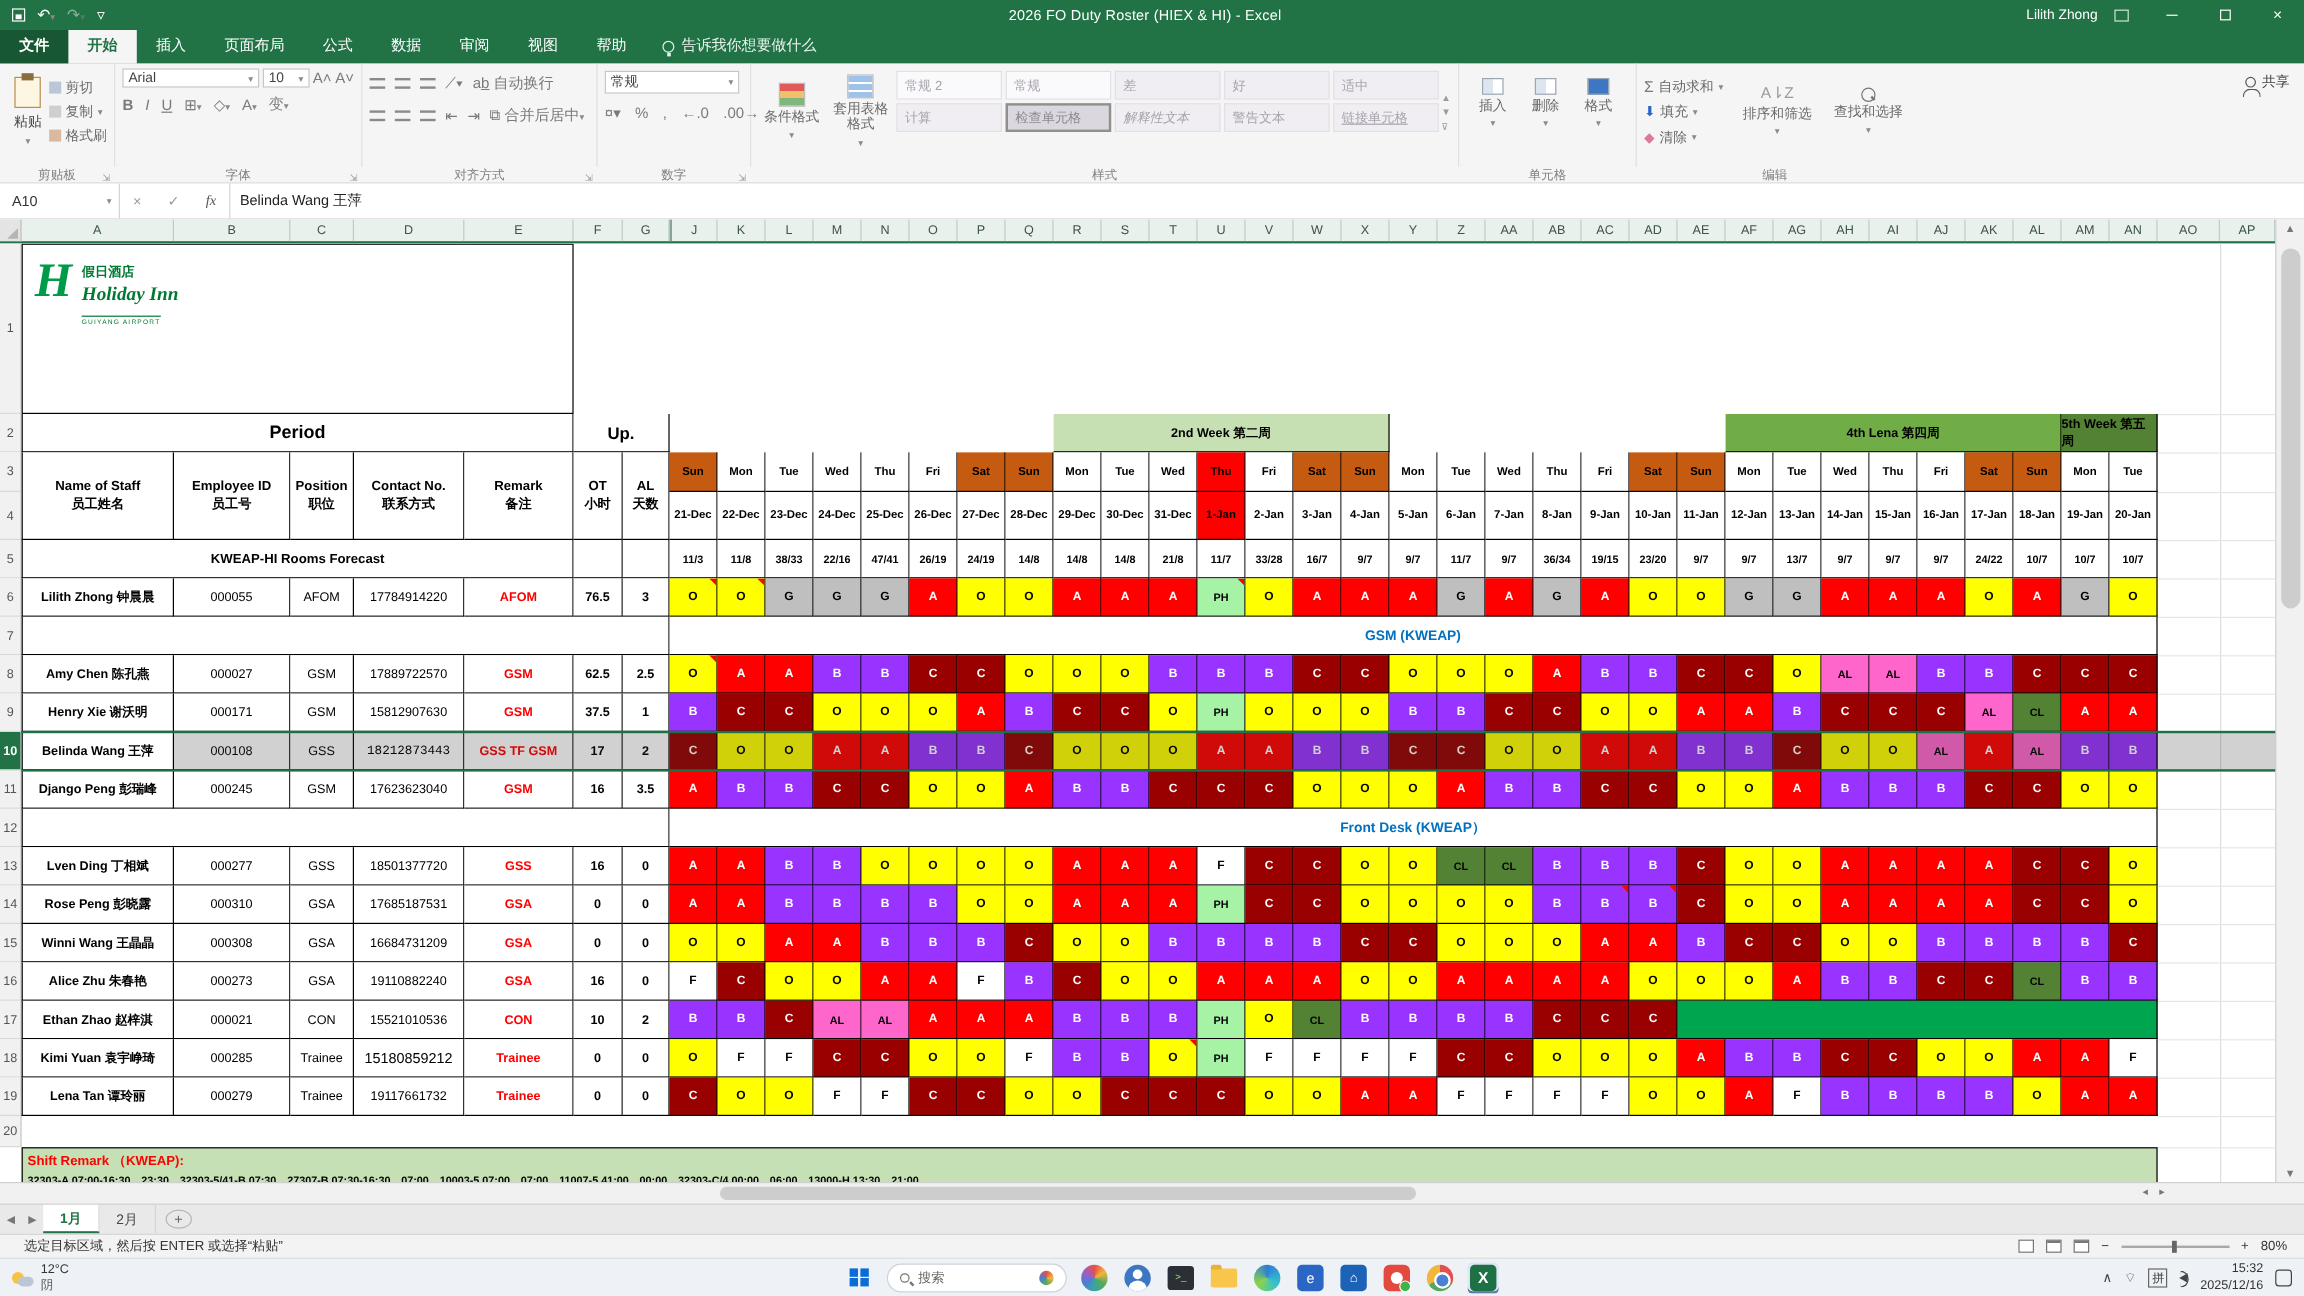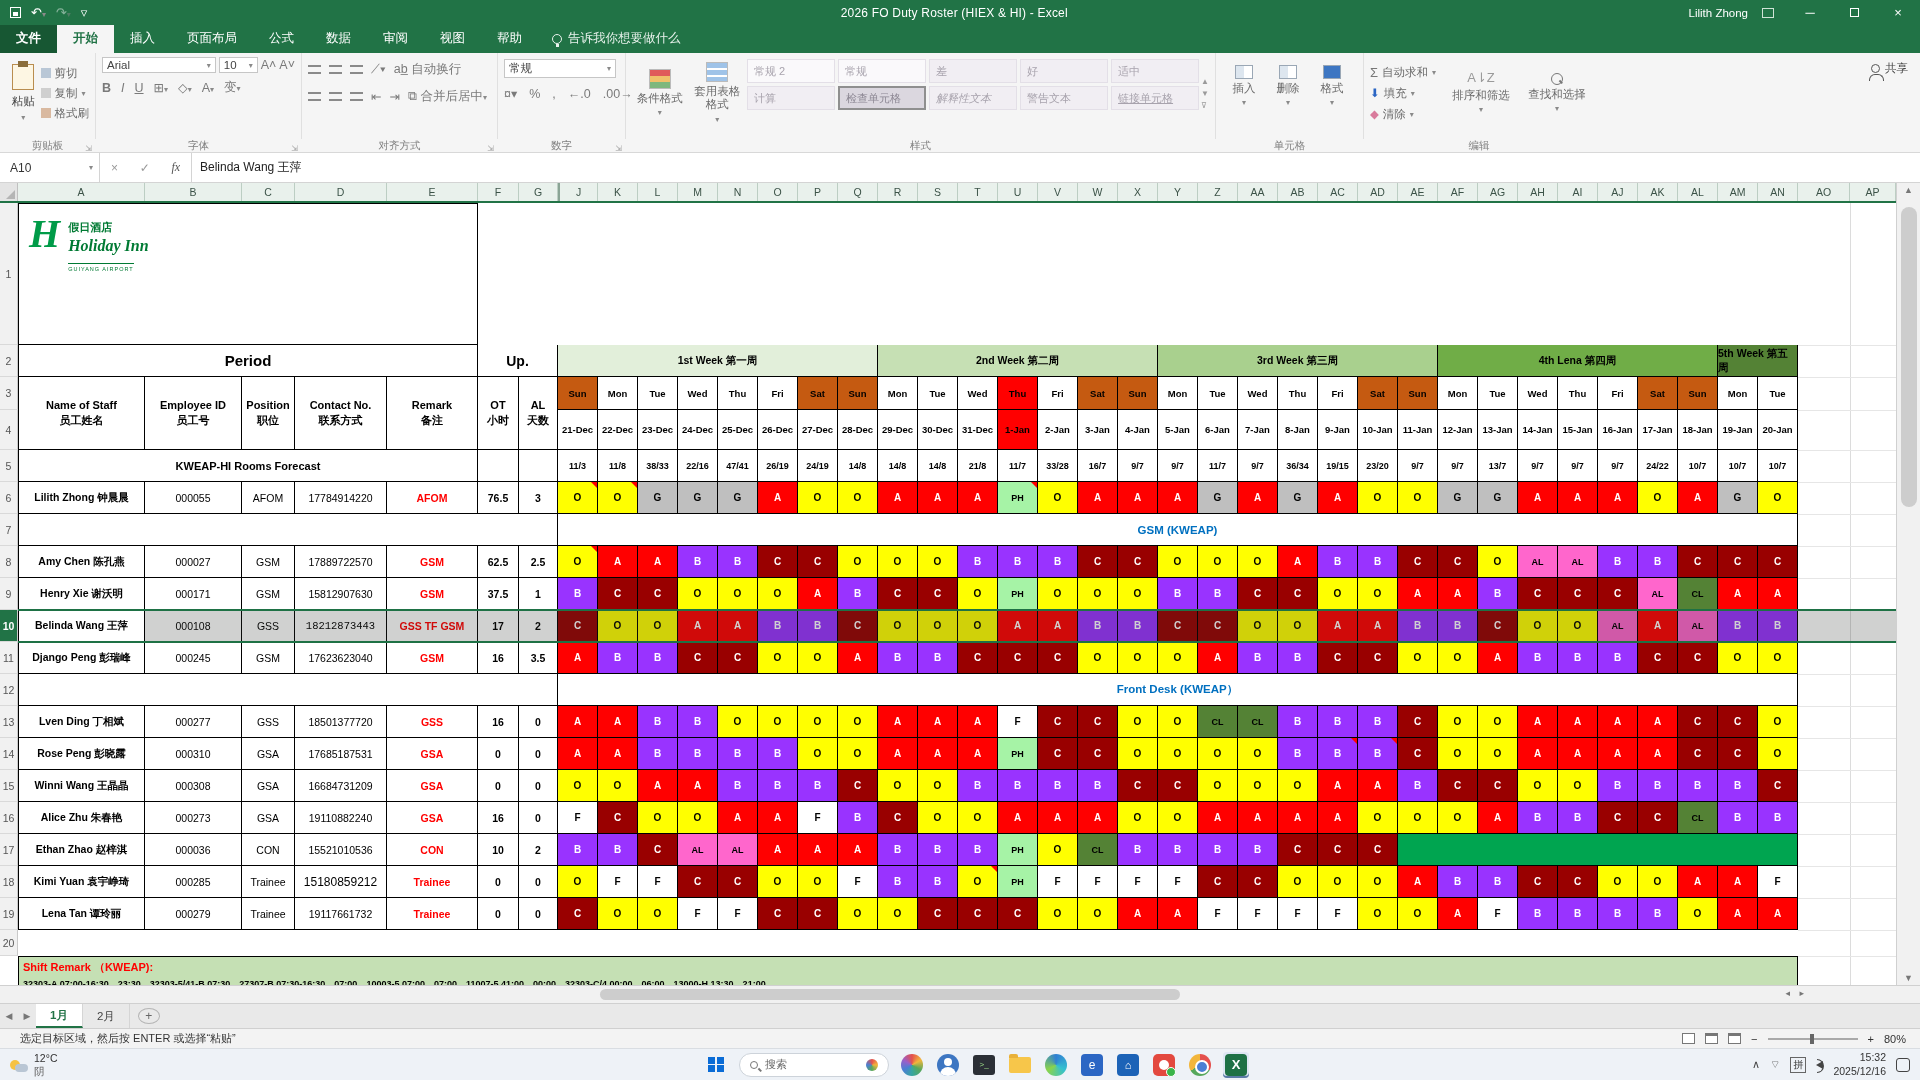--- a/index.html
+++ b/index.html
@@ -457,23 +457,21 @@
       <div class="cell" style="left: 18px; top: 0px; width: 460px; height: 142px; border-top: 1px solid rgb(0, 0, 0); border-left: 1px solid rgb(0, 0, 0); justify-content: flex-start; align-items: flex-start; padding: 12px 0px 0px 10px;">
         <span class="logoH">H</span>
   <span style="margin-left:8px;line-height:1.25">
     <span class="brandcol" style="font-size:11px;font-weight:bold">假日酒店</span><br>
     <span class="brandcol" style="font-family:'Liberation Serif',serif;font-style:italic;font-weight:bold;font-size:16px">Holiday Inn</span><br>
     <span class="brandcol" style="font-size:5.5px;letter-spacing:1px;border-top:1px solid #007a33;display:inline-block;padding-top:2px">GUIYANG AIRPORT</span>
   </span>
       </div>
       <div class="cell" style="left: 18px; top: 142px; width: 460px; height: 32px; border-left: 1px solid rgb(0, 0, 0); font-weight: bold; font-size: 15px;">Period</div>
       <div class="cell" style="left: 478px; top: 142px; width: 80px; height: 32px; font-weight: bold; font-size: 14px;">Up.</div>
-      <div class="cell" style="left: 558px; top: 142px; width: 320px; height: 32px; background: rgb(226, 239, 218); font-weight: bold; font-size: 10.5px;">1st Week 第一周</div>
       <div class="cell" style="left: 878px; top: 142px; width: 280px; height: 32px; background: rgb(198, 224, 180); font-weight: bold; font-size: 10.5px;">2nd Week 第二周</div>
-      <div class="cell" style="left: 1158px; top: 142px; width: 280px; height: 32px; background: rgb(169, 208, 142); font-weight: bold; font-size: 10.5px;">3rd Week 第三周</div>
       <div class="cell" style="left: 1438px; top: 142px; width: 280px; height: 32px; background: rgb(112, 173, 71); font-weight: bold; font-size: 10.5px;">4th Lena 第四周</div>
       <div class="cell" style="left: 1718px; top: 142px; width: 80px; height: 32px; background: rgb(84, 130, 53); font-weight: bold; font-size: 10.5px;">5th Week 第五周</div>
       <div class="cell hdr2" style="left: 18px; top: 174px; width: 127px; height: 73px; border-left: 1px solid rgb(0, 0, 0);">
         <span>Name of Staff</span>
         <span>员工姓名</span>
       </div>
       <div class="cell hdr2" style="left: 145px; top: 174px; width: 97px; height: 73px;">
         <span>Employee ID</span>
         <span>员工号</span>
       </div>
@@ -935,21 +933,21 @@
       <div class="cell shift" style="left: 1438px; top: 599px; width: 40px; height: 32px; background: rgb(255, 255, 0); color: rgb(0, 0, 0);">O</div>
       <div class="cell shift" style="left: 1478px; top: 599px; width: 40px; height: 32px; background: rgb(255, 0, 0); color: rgb(255, 255, 255);">A</div>
       <div class="cell shift" style="left: 1518px; top: 599px; width: 40px; height: 32px; background: rgb(153, 51, 255); color: rgb(255, 255, 255);">B</div>
       <div class="cell shift" style="left: 1558px; top: 599px; width: 40px; height: 32px; background: rgb(153, 51, 255); color: rgb(255, 255, 255);">B</div>
       <div class="cell shift" style="left: 1598px; top: 599px; width: 40px; height: 32px; background: rgb(153, 0, 0); color: rgb(255, 255, 255);">C</div>
       <div class="cell shift" style="left: 1638px; top: 599px; width: 40px; height: 32px; background: rgb(153, 0, 0); color: rgb(255, 255, 255);">C</div>
       <div class="cell shift" style="left: 1678px; top: 599px; width: 40px; height: 32px; background: rgb(84, 130, 53); color: rgb(0, 0, 0); font-size: 9px;">CL</div>
       <div class="cell shift" style="left: 1718px; top: 599px; width: 40px; height: 32px; background: rgb(153, 51, 255); color: rgb(255, 255, 255);">B</div>
       <div class="cell shift" style="left: 1758px; top: 599px; width: 40px; height: 32px; background: rgb(153, 51, 255); color: rgb(255, 255, 255);">B</div>
       <div class="cell" style="left: 18px; top: 631px; width: 127px; height: 32px; border-left: 1px solid rgb(0, 0, 0); font-weight: bold; font-size: 10.5px;">Ethan Zhao 赵梓淇</div>
-      <div class="cell" style="left: 145px; top: 631px; width: 97px; height: 32px; font-size: 10.5px;">000036</div>
+      <div class="cell" style="left: 145px; top: 631px; width: 97px; height: 32px; font-size: 10.5px;">000021</div>
       <div class="cell" style="left: 242px; top: 631px; width: 53px; height: 32px; font-size: 10.5px;">CON</div>
       <div class="cell" style="left: 295px; top: 631px; width: 92px; height: 32px; font-size: 10.5px;">15521010536</div>
       <div class="cell" style="left: 387px; top: 631px; width: 91px; height: 32px; color: rgb(255, 0, 0); font-weight: bold; font-size: 10.5px;">CON</div>
       <div class="cell" style="left: 478px; top: 631px; width: 41px; height: 32px; font-weight: bold; font-size: 10.5px;">10</div>
       <div class="cell" style="left: 519px; top: 631px; width: 39px; height: 32px; font-weight: bold; font-size: 10.5px;">2</div>
       <div class="cell shift" style="left: 558px; top: 631px; width: 40px; height: 32px; background: rgb(153, 51, 255); color: rgb(255, 255, 255);">B</div>
       <div class="cell shift" style="left: 598px; top: 631px; width: 40px; height: 32px; background: rgb(153, 51, 255); color: rgb(255, 255, 255);">B</div>
       <div class="cell shift" style="left: 638px; top: 631px; width: 40px; height: 32px; background: rgb(153, 0, 0); color: rgb(255, 255, 255);">C</div>
       <div class="cell shift" style="left: 678px; top: 631px; width: 40px; height: 32px; background: rgb(255, 102, 204); color: rgb(0, 0, 0); font-size: 9px;">AL</div>
       <div class="cell shift" style="left: 718px; top: 631px; width: 40px; height: 32px; background: rgb(255, 102, 204); color: rgb(0, 0, 0); font-size: 9px;">AL</div>

